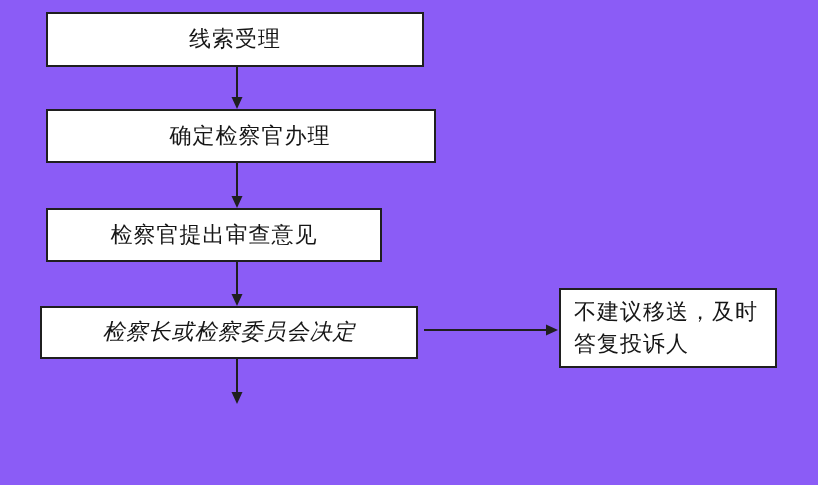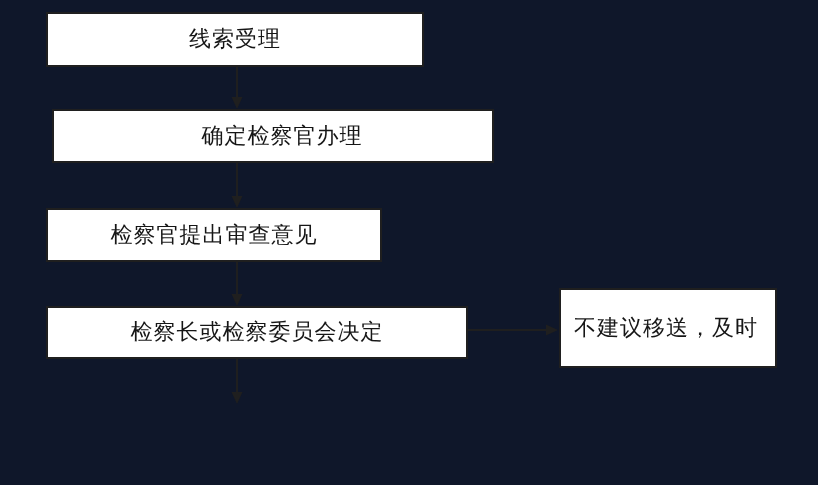--- a/index.html
+++ b/index.html
@@ -4,42 +4,42 @@
 <style>
   html, body {
     margin: 0;
     padding: 0;
     background: #ffffff;
   }
   #canvas {
     position: relative;
     width: 818px;
     height: 485px;
-    background: #0f172a;
+    background: #8b5cf6;
     font-family: "Liberation Sans", "DejaVu Sans", sans-serif;
     overflow: hidden;
   }
   .flow-box {
     position: absolute;
     box-sizing: border-box;
     border: 2px solid #1f1f1f;
     background: #ffffff;
     display: flex;
     align-items: center;
     justify-content: center;
     text-align: center;
     font-size: 22px;
     letter-spacing: 1px;
     color: #161616;
     line-height: 1.2;
   }
   #box-step-1 { left: 46px;  top: 12px;  width: 378px; height: 55px; }
-  #box-step-2 { left: 52px;  top: 109px; width: 442px; height: 54px; padding-left: 18px; }
+  #box-step-2 { left: 46px;  top: 109px; width: 390px; height: 54px; padding-left: 18px; }
   #box-step-3 { left: 46px;  top: 208px; width: 336px; height: 54px; }
-  #box-step-4 { left: 46px;  top: 306px; width: 422px; height: 53px; }
+  #box-step-4 { left: 40px;  top: 306px; width: 378px; height: 53px; font-style: italic; }
   #box-step-5 { left: 46px;  top: 404px; width: 378px; height: 52px; font-size: 21px; letter-spacing: 0.5px; }
   #box-side-1 {
     left: 559px; top: 288px; width: 218px; height: 80px;
     flex-direction: column;
     align-items: flex-start;
     justify-content: center;
     text-align: left;
     padding-left: 13px;
     line-height: 32px;
   }
@@ -98,15 +98,16 @@
     <span>检察官提出审查意见</span>
   </div>
 
   <div id="box-step-4" class="flow-box">
     <span>检察长或检察委员会决定</span>
   </div>
 
 
   <div id="box-side-1" class="flow-box">
     <span>不建议移送，及时</span>
+    <span>答复投诉人</span>
   </div>
 
 </div>
 
 </body></html>

